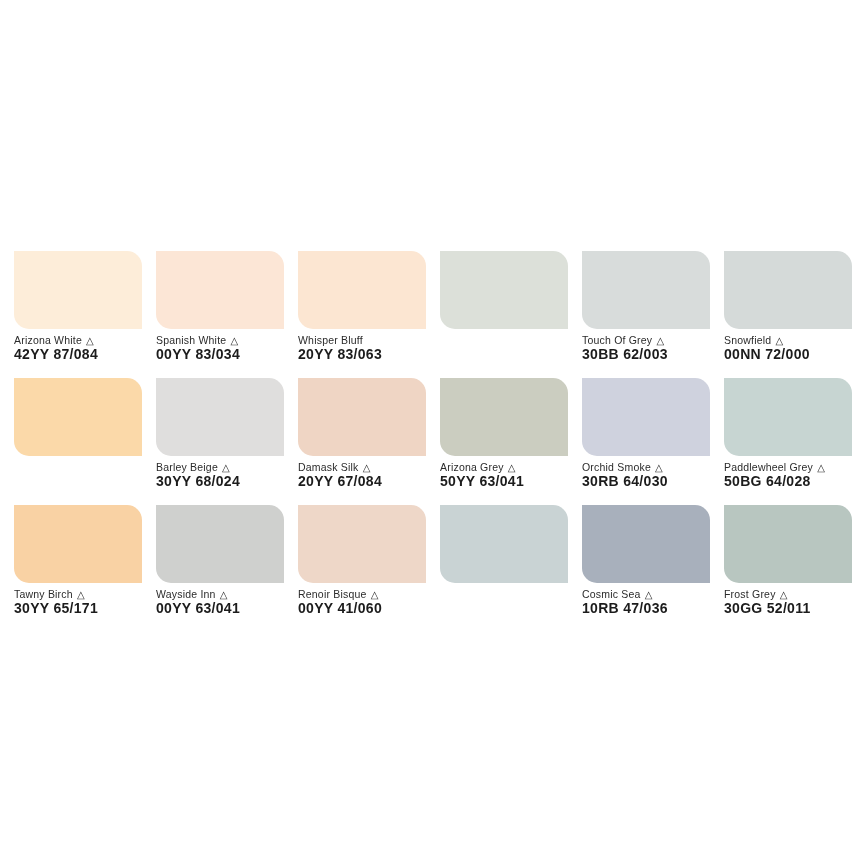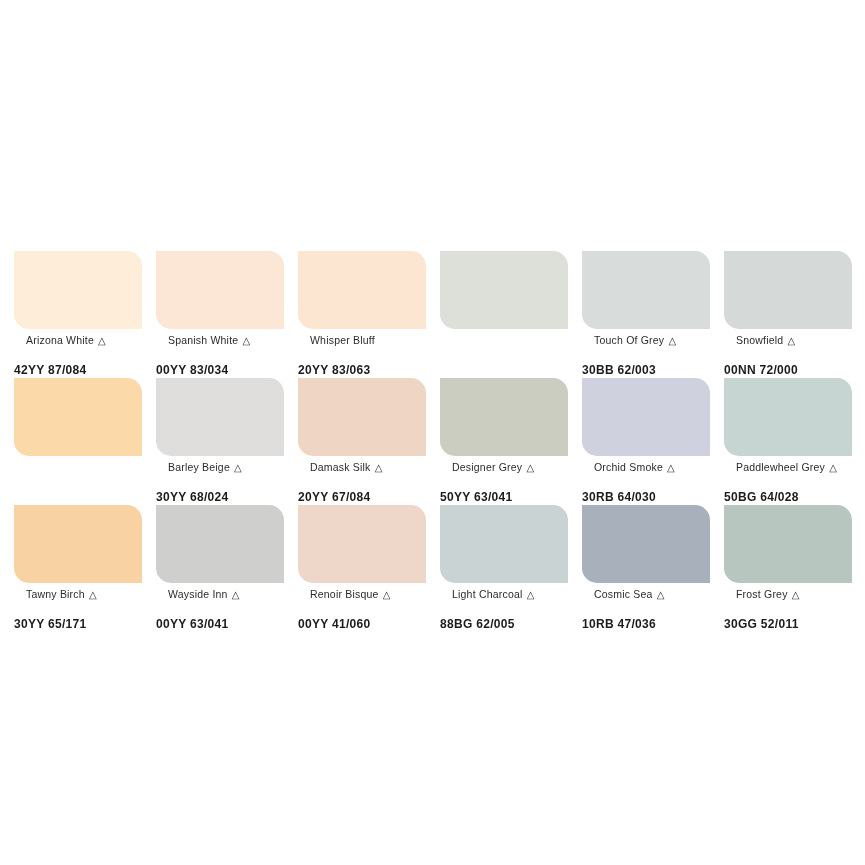--- a/index.html
+++ b/index.html
@@ -61,38 +61,37 @@
     display: block;
     white-space: nowrap;
     font-size: 10.5px;
     line-height: 13px;
     color: #2b2b2b;
     letter-spacing: 0.2px;
   }
 
   .swatch-name {
     font-weight: 400;
-    margin-left: 12px;
   }
 
   .swatch-glyph {
     font-weight: 400;
     font-size: 10px;
     padding-left: 1px;
   }
 
   .swatch-code {
     display: block;
     white-space: nowrap;
-    font-size: 12px;
+    font-size: 14px;
     line-height: 14px;
     font-weight: 700;
     color: #1c1c1c;
     letter-spacing: 0.3px;
-    margin-top: 16px;
+    margin-top: 0px;
   }
 </style>
 </head>
 <body>
 
 <div class="palette-stage">
   <div class="swatch-grid">
       <div class="swatch-cell">
         <div class="swatch-chip" style="background-color: rgb(253, 237, 217);"></div>
         <div class="swatch-caption">
@@ -144,21 +143,21 @@
       <div class="swatch-cell">
         <div class="swatch-chip" style="background-color: rgb(239, 213, 196);"></div>
         <div class="swatch-caption">
           <span class="swatch-name-row"><span class="swatch-name">Damask Silk</span> <span class="swatch-glyph">△</span></span>
           <span class="swatch-code">20YY 67/084</span>
         </div>
       </div>
       <div class="swatch-cell">
         <div class="swatch-chip" style="background-color: rgb(203, 205, 192);"></div>
         <div class="swatch-caption">
-          <span class="swatch-name-row"><span class="swatch-name">Designer Grey</span> <span class="swatch-glyph">△</span></span>
+          <span class="swatch-name-row"><span class="swatch-name">Arizona Grey</span> <span class="swatch-glyph">△</span></span>
           <span class="swatch-code">50YY 63/041</span>
         </div>
       </div>
       <div class="swatch-cell">
         <div class="swatch-chip" style="background-color: rgb(207, 210, 222);"></div>
         <div class="swatch-caption">
           <span class="swatch-name-row"><span class="swatch-name">Orchid Smoke</span> <span class="swatch-glyph">△</span></span>
           <span class="swatch-code">30RB 64/030</span>
         </div>
       </div>
@@ -185,24 +184,20 @@
       </div>
       <div class="swatch-cell">
         <div class="swatch-chip" style="background-color: rgb(238, 215, 200);"></div>
         <div class="swatch-caption">
           <span class="swatch-name-row"><span class="swatch-name">Renoir Bisque</span> <span class="swatch-glyph">△</span></span>
           <span class="swatch-code">00YY 41/060</span>
         </div>
       </div>
       <div class="swatch-cell">
         <div class="swatch-chip" style="background-color: rgb(201, 211, 212);"></div>
-        <div class="swatch-caption">
-          <span class="swatch-name-row"><span class="swatch-name">Light Charcoal</span> <span class="swatch-glyph">△</span></span>
-          <span class="swatch-code">88BG 62/005</span>
-        </div>
       </div>
       <div class="swatch-cell">
         <div class="swatch-chip" style="background-color: rgb(168, 176, 188);"></div>
         <div class="swatch-caption">
           <span class="swatch-name-row"><span class="swatch-name">Cosmic Sea</span> <span class="swatch-glyph">△</span></span>
           <span class="swatch-code">10RB 47/036</span>
         </div>
       </div>
       <div class="swatch-cell">
         <div class="swatch-chip" style="background-color: rgb(184, 198, 192);"></div>

